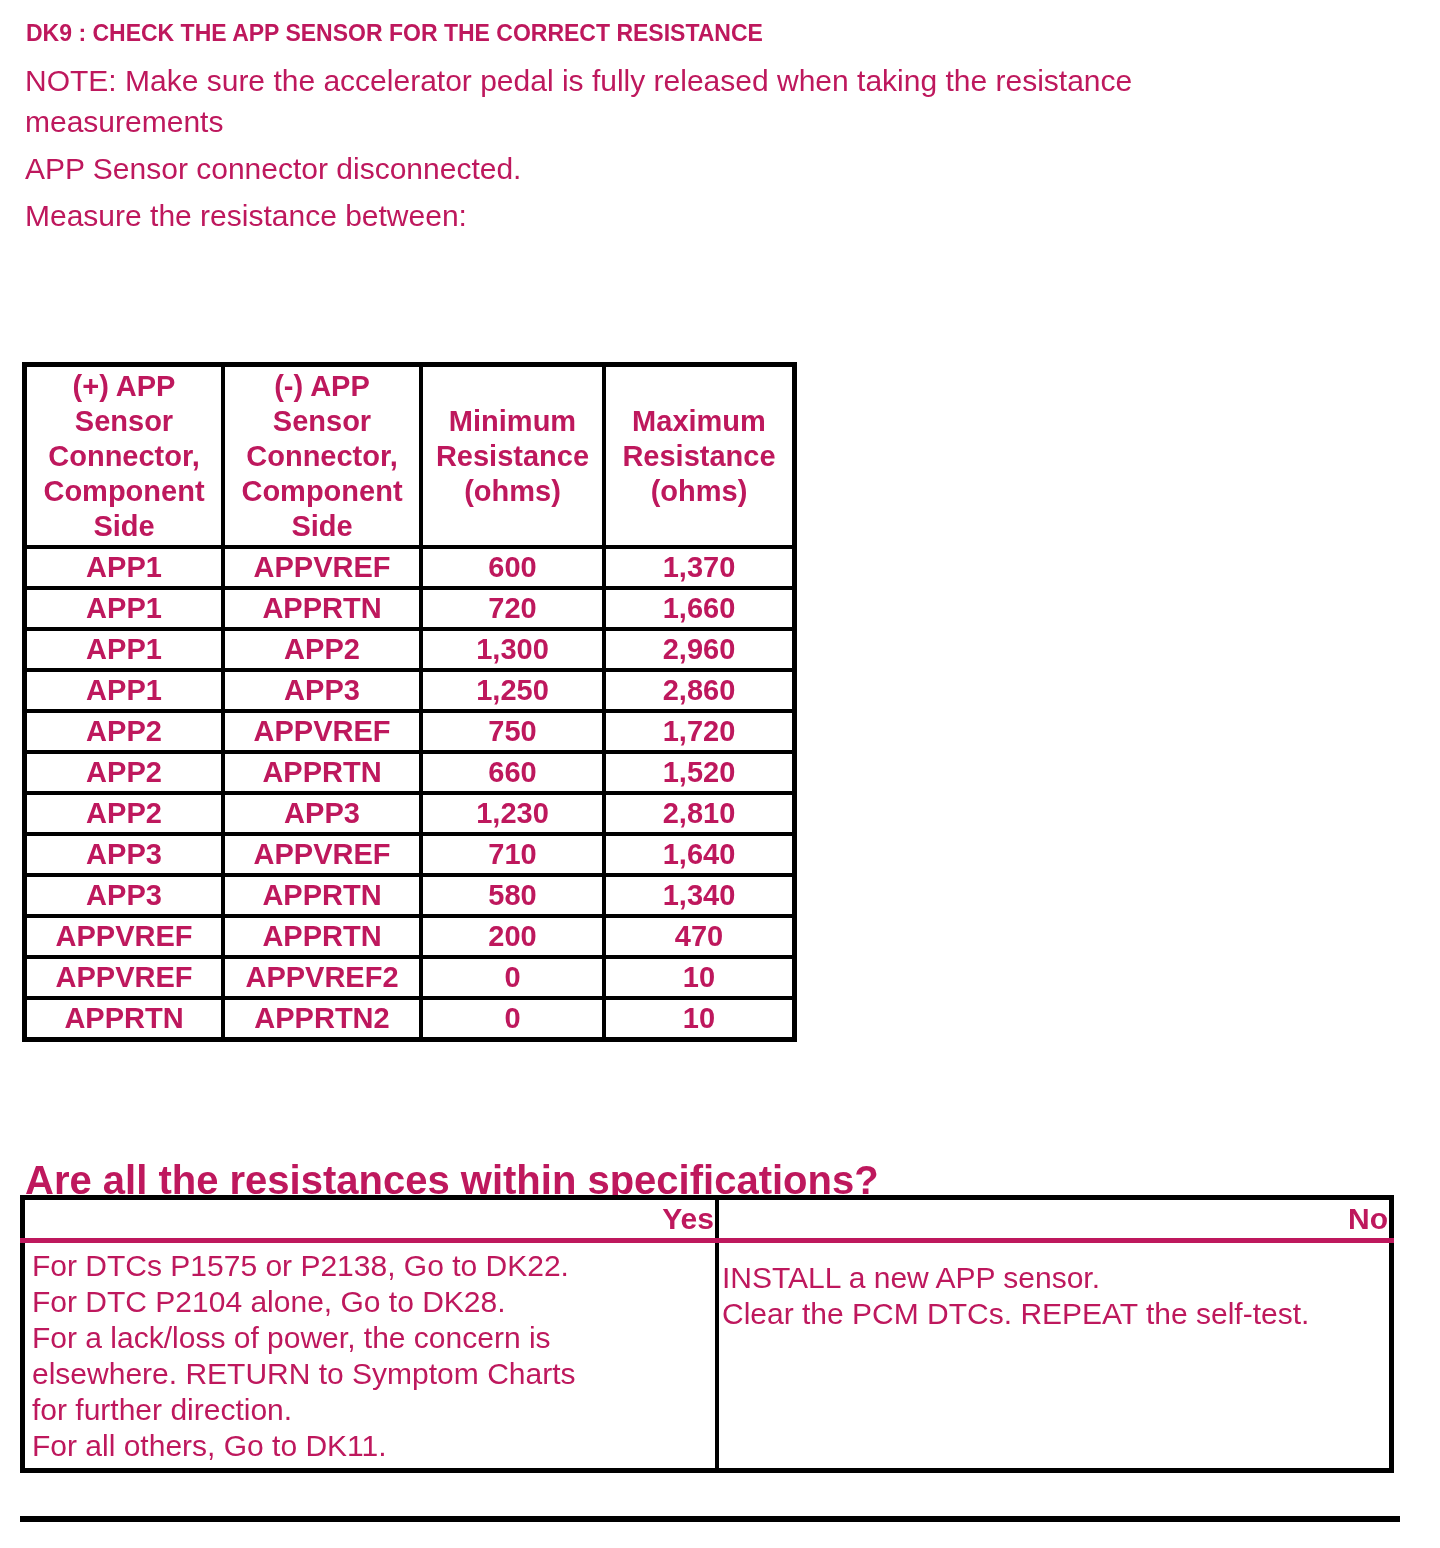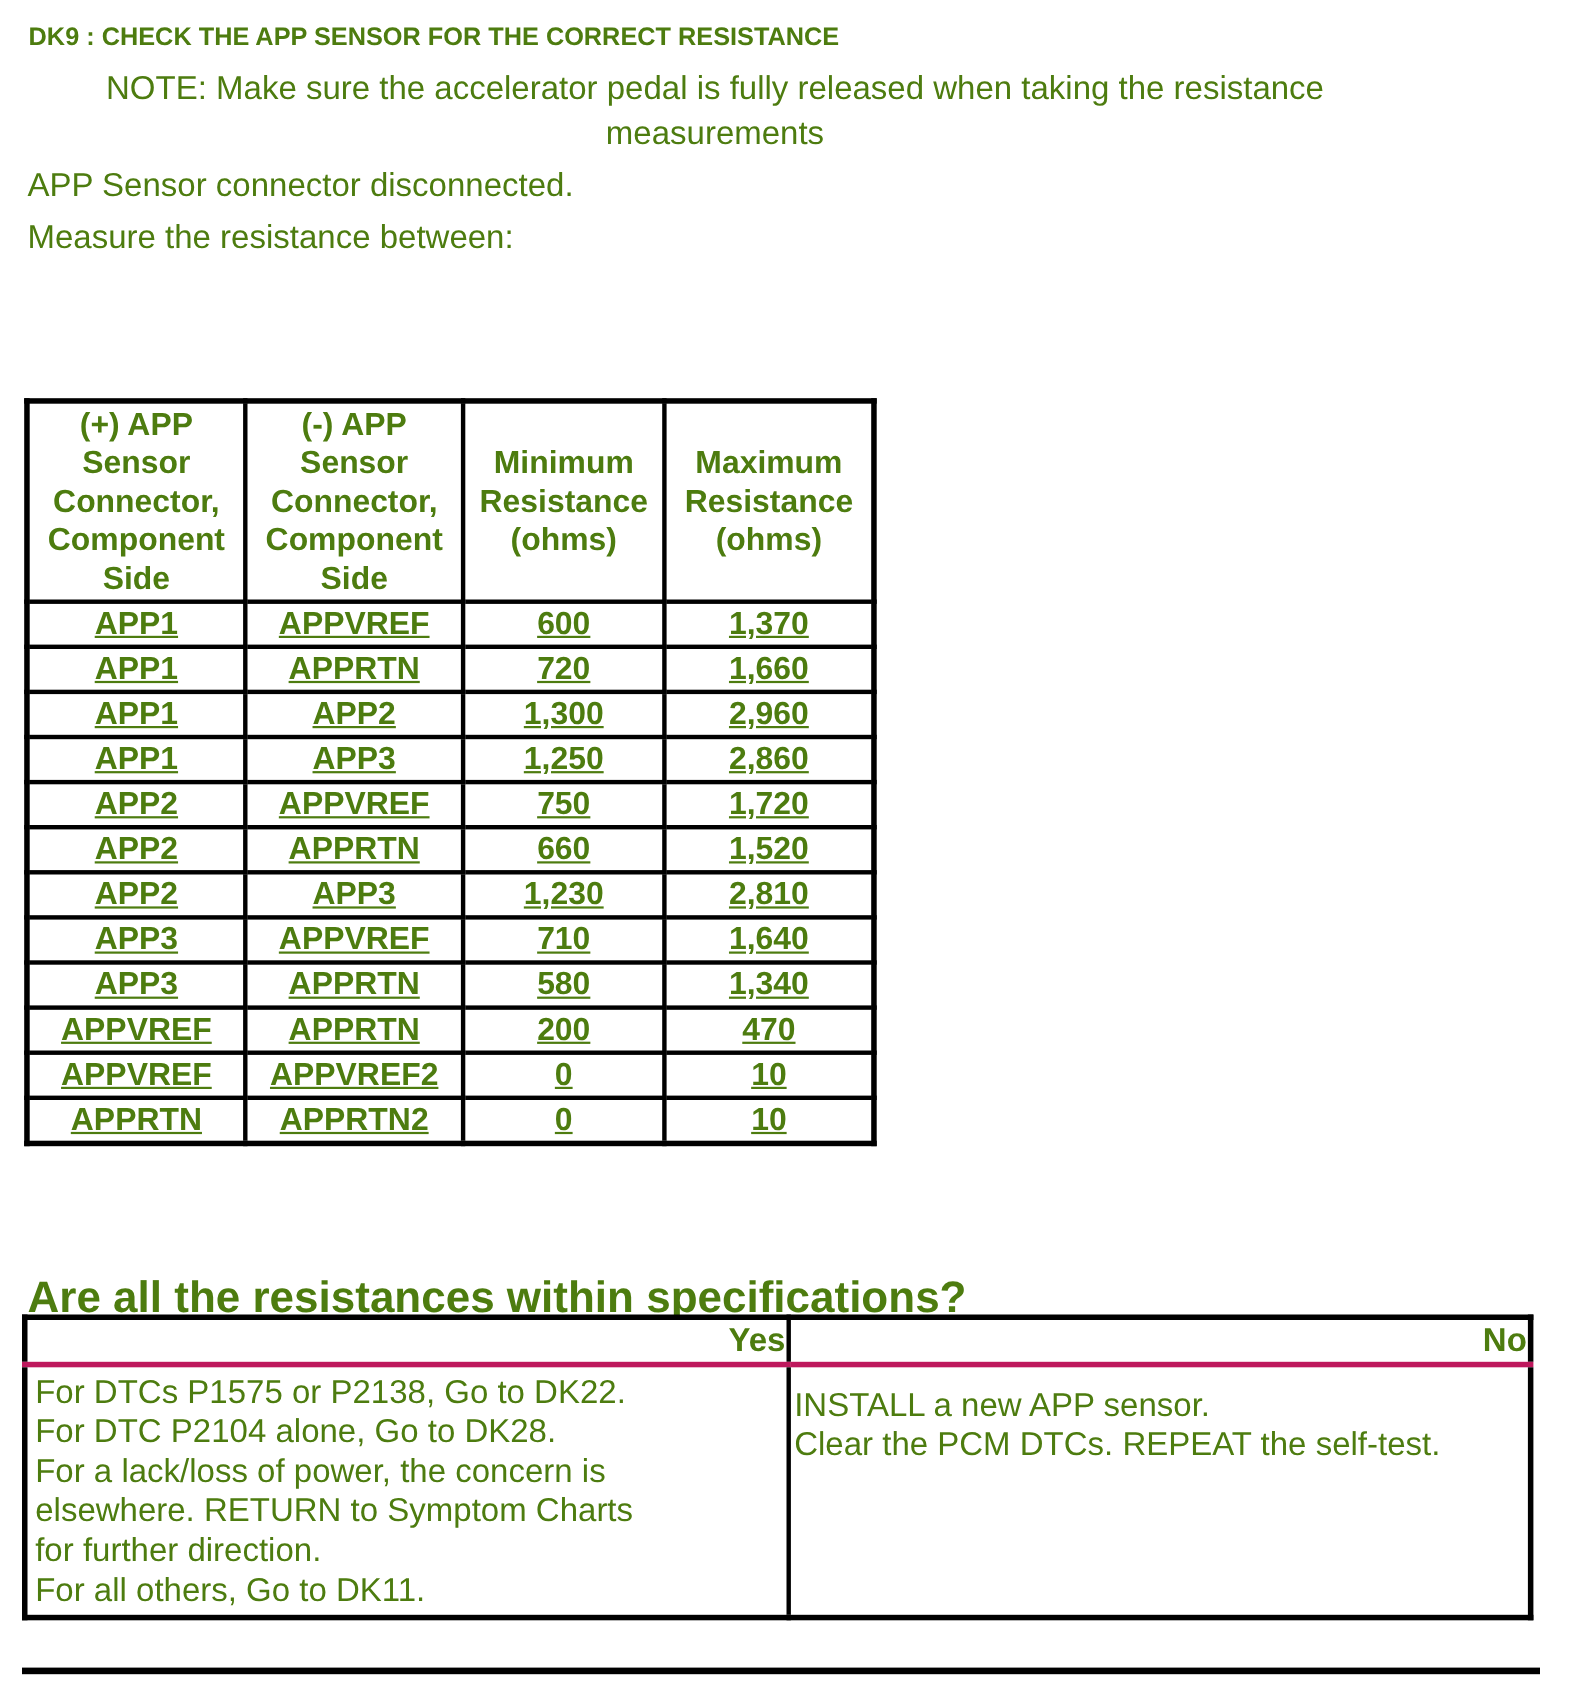--- a/index.html
+++ b/index.html
@@ -5,21 +5,21 @@
   html, body {
     margin: 0;
     padding: 0;
     background: #ffffff;
   }
   #page {
     position: relative;
     width: 1440px;
     height: 1548px;
     background: #ffffff;
-    color: #4d7c0f;
+    color: #be185d;
     font-family: "Liberation Sans", "DejaVu Sans", sans-serif;
     overflow: hidden;
   }
 
   
   .doc-title {
     position: absolute;
     left: 26px;
     top: 19px;
     font-size: 23px;
@@ -34,21 +34,20 @@
     left: 25px;
     top: 60px;
     font-size: 30px;
     line-height: 41px;
   }
   .intro p {
     margin: 0 0 6px 0;
   }
   .intro .note {
     max-width: 1250px;
-    text-align: center;
   }
 
   
   .spec-table {
     position: absolute;
     left: 22px;
     top: 362px;
     border-collapse: collapse;
     border: 5px solid #000;
     font-size: 29px;
@@ -62,21 +61,20 @@
   }
   .spec-table th {
     height: 178px;
     line-height: 35px;
     vertical-align: middle;
     font-weight: bold;
   }
   .spec-table td {
     height: 37px;
     vertical-align: middle;
-    text-decoration: underline;
   }
   .spec-table .c1 { width: 190px; }
   .spec-table .c2 { width: 190px; }
   .spec-table .c3 { width: 175px; }
   .spec-table .c4 { width: 182px; }
 
   
   .question {
     position: absolute;
     left: 25px;

